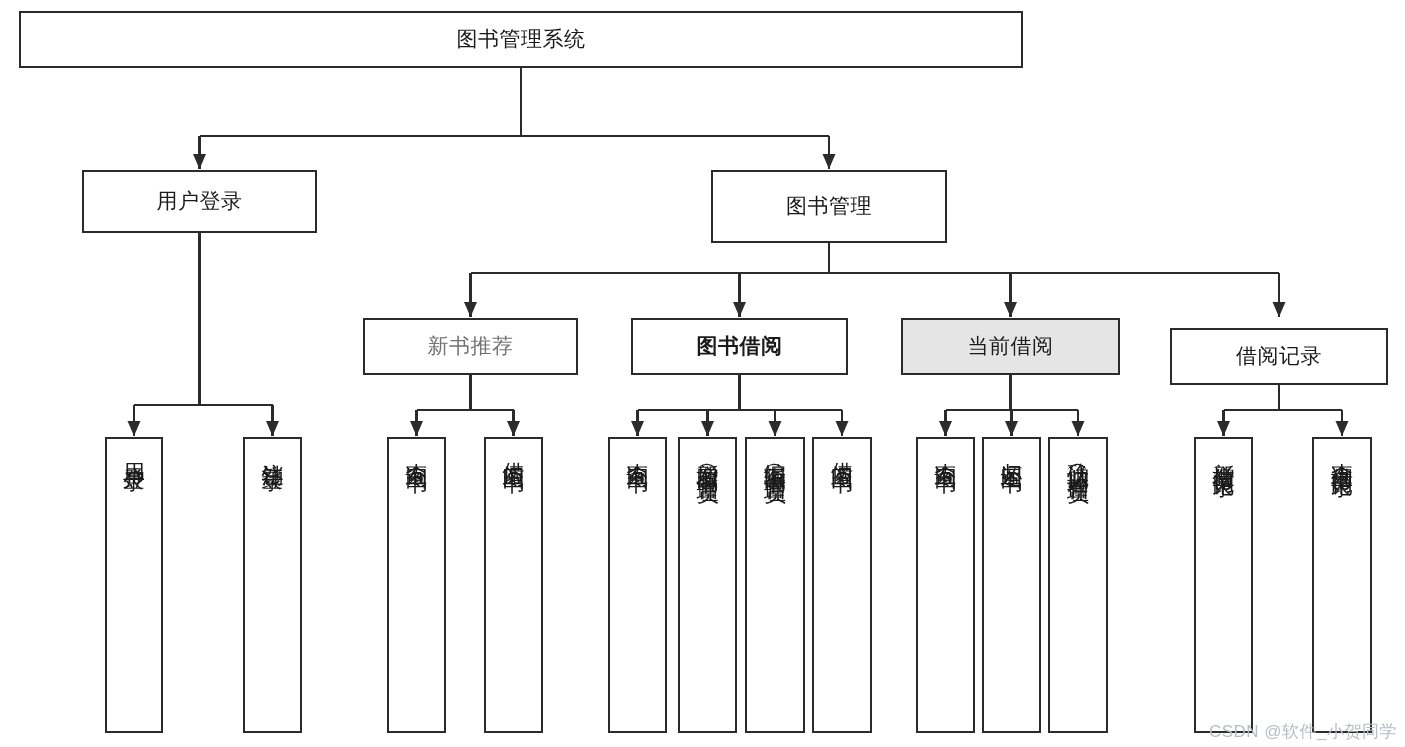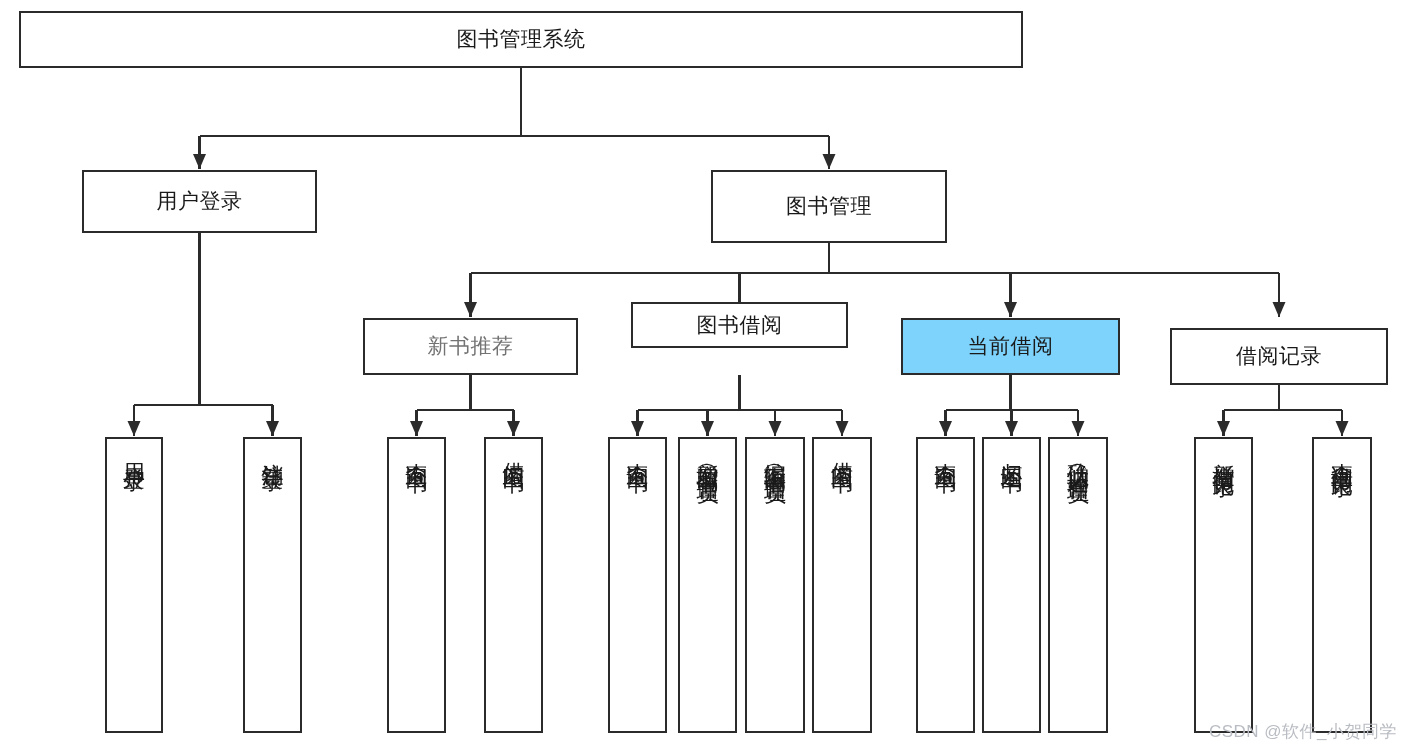--- a/index.html
+++ b/index.html
@@ -84,24 +84,24 @@
       </div>
       <div class="node horiz" style="left: 82px; top: 170px; width: 235px; height: 63px; border-color: rgb(43, 43, 43); background: rgb(255, 255, 255);">
         <span class="lbl" style="color: rgb(26, 26, 26);">用户登录</span>
       </div>
       <div class="node horiz" style="left: 711px; top: 170px; width: 236px; height: 73px; border-color: rgb(43, 43, 43); background: rgb(255, 255, 255);">
         <span class="lbl" style="color: rgb(26, 26, 26);">图书管理</span>
       </div>
       <div class="node horiz" style="left: 363px; top: 318px; width: 215px; height: 57px; border-color: rgb(43, 43, 43); background: rgb(255, 255, 255);">
         <span class="lbl" style="color: #737373;">新书推荐</span>
       </div>
-      <div class="node horiz" style="left: 631px; top: 302px; width: 217px; height: 46px; border-color: rgb(43, 43, 43); background: rgb(255, 255, 255);">
+      <div class="node horiz" style="left: 631px; top: 318px; width: 217px; height: 57px; border-color: rgb(43, 43, 43); background: rgb(255, 255, 255); font-weight: bold;">
         <span class="lbl" style="color: rgb(26, 26, 26);">图书借阅</span>
       </div>
-      <div class="node horiz" style="left: 901px; top: 318px; width: 219px; height: 57px; border-color: rgb(43, 43, 43); background: #7dd3fc;">
+      <div class="node horiz" style="left: 901px; top: 318px; width: 219px; height: 57px; border-color: rgb(43, 43, 43); background: #e5e5e5;">
         <span class="lbl" style="color: rgb(26, 26, 26);">当前借阅</span>
       </div>
       <div class="node horiz" style="left: 1170px; top: 318px; width: 218px; height: 57px; border-color: rgb(43, 43, 43); background: rgb(255, 255, 255); margin-top: 10px;">
         <span class="lbl" style="color: rgb(26, 26, 26);">借阅记录</span>
       </div>
       <div class="node vert" style="left: 105px; top: 437px; width: 58px; height: 296px; border-color: rgb(43, 43, 43); background: rgb(255, 255, 255);">
         <span class="lbl" style="color: rgb(26, 26, 26);">用户登录</span>
       </div>
       <div class="node vert" style="left: 243px; top: 437px; width: 59px; height: 296px; border-color: rgb(43, 43, 43); background: rgb(255, 255, 255);">
         <span class="lbl" style="color: rgb(26, 26, 26);">注销登录</span>

